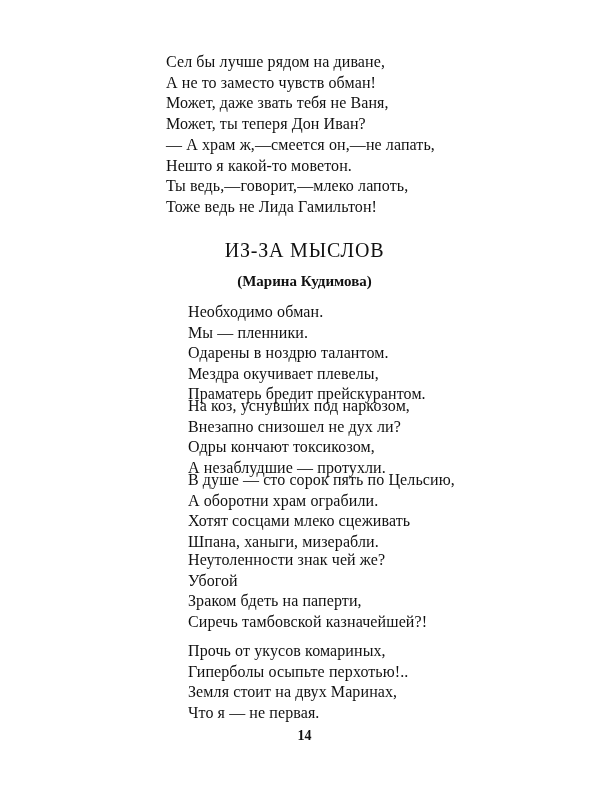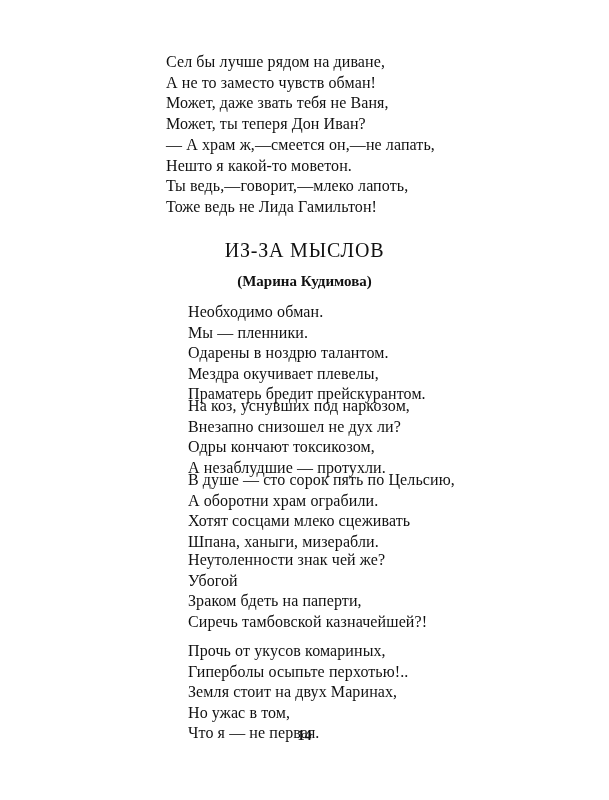--- a/index.html
+++ b/index.html
@@ -114,18 +114,17 @@
     <span class="line">Неутоленности знак чей же?</span>
     <span class="line">Убогой</span>
     <span class="line">Зраком бдеть на паперти,</span>
     <span class="line">Сиречь тамбовской казначейшей?!</span>
   </div>
 
   <div class="stanza p-stanza-5">
     <span class="line">Прочь от укусов комариных,</span>
     <span class="line">Гиперболы осыпьте перхотью!..</span>
     <span class="line">Земля стоит на двух Маринах,</span>
-    <span class="line">Но ужас в том,</span>
     <span class="line">Что я — не первая.</span>
   </div>
 
   <div class="page-number">14</div>
 </div>
 
 </body></html>

